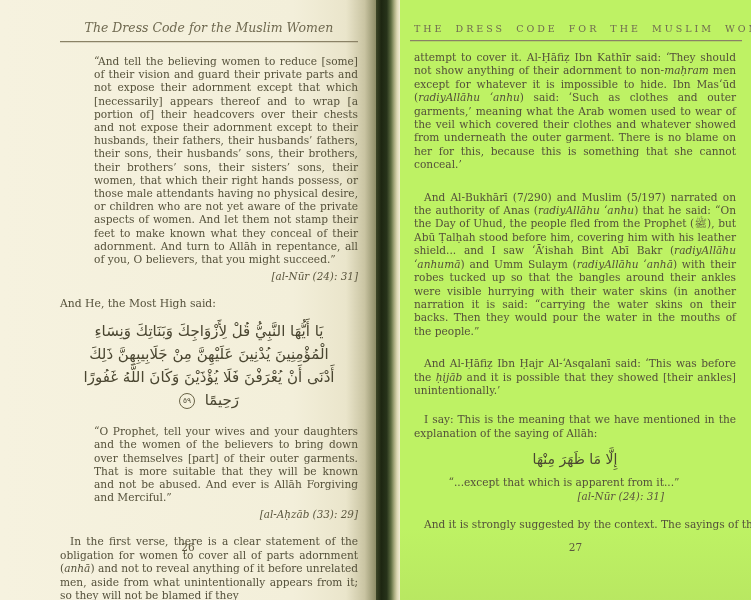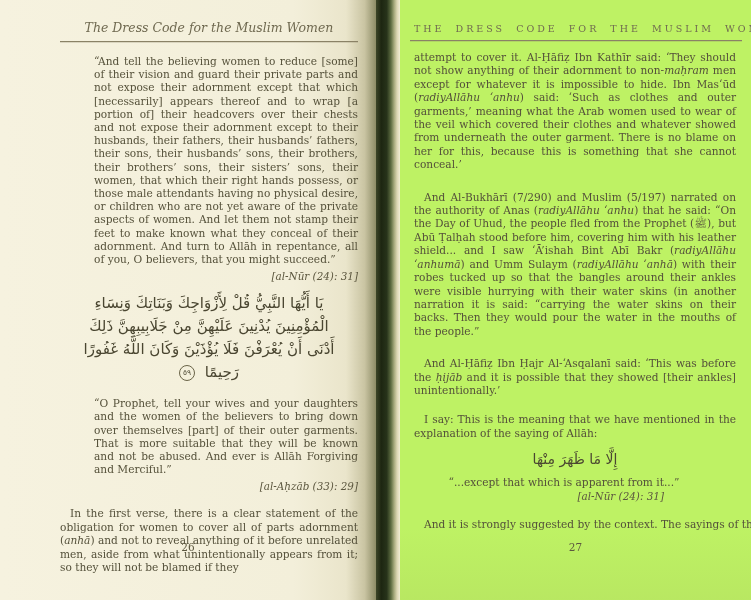--- a/index.html
+++ b/index.html
@@ -44,20 +44,21 @@
 <div class="scan">
 
   <div class="page page-left">
     <div class="content-l">
       <div class="runhead-l">The Dress Code for the Muslim Women</div>
       <div class="rule"></div>
 
       <div class="bq">“And tell the believing women to reduce [some] of their vision and guard their private parts and not expose their adornment except that which [necessarily] appears thereof and to wrap [a portion of] their headcovers over their chests and not expose their adornment except to their husbands, their fathers, their husbands’ fathers, their sons, their husbands’ sons, their brothers, their brothers’ sons, their sisters’ sons, their women, that which their right hands possess, or those male attendants having no physical desire, or children who are not yet aware of the private aspects of women. And let them not stamp their feet to make known what they conceal of their adornment. And turn to Allāh in repentance, all of you, O believers, that you might succeed.”</div>
       <div class="cite">[al-Nūr (24): 31]</div>
 
+      <div class="leadin">And He, the Most High said:</div>
 
       <div class="arabic"><span>يَا أَيُّهَا النَّبِيُّ قُلْ لِأَزْوَاجِكَ وَبَنَاتِكَ وَنِسَاءِ الْمُؤْمِنِينَ يُدْنِينَ عَلَيْهِنَّ مِنْ جَلَابِيبِهِنَّ ذَلِكَ أَدْنَى أَنْ يُعْرَفْنَ فَلَا يُؤْذَيْنَ وَكَانَ اللَّهُ غَفُورًا رَحِيمًا</span> <span class="vmark">٥٩</span></div>
 
       <div class="bq">“O Prophet, tell your wives and your daughters and the women of the believers to bring down over themselves [part] of their outer garments. That is more suitable that they will be known and not be abused. And ever is Allāh Forgiving and Merciful.”</div>
       <div class="cite">[al-Aḥzāb (33): 29]</div>
 
       <p class="para" style="margin-top:15px;"><span>In the first verse, there is a clear statement of the obligation for women to cover all of parts adornment (</span><i>anhā</i><span>) and not to reveal anything of it before unrelated men, aside from what unintentionally appears from it; so they will not be blamed if they</span></p>
     </div>
     <div class="pagenum">26</div>
   </div>

